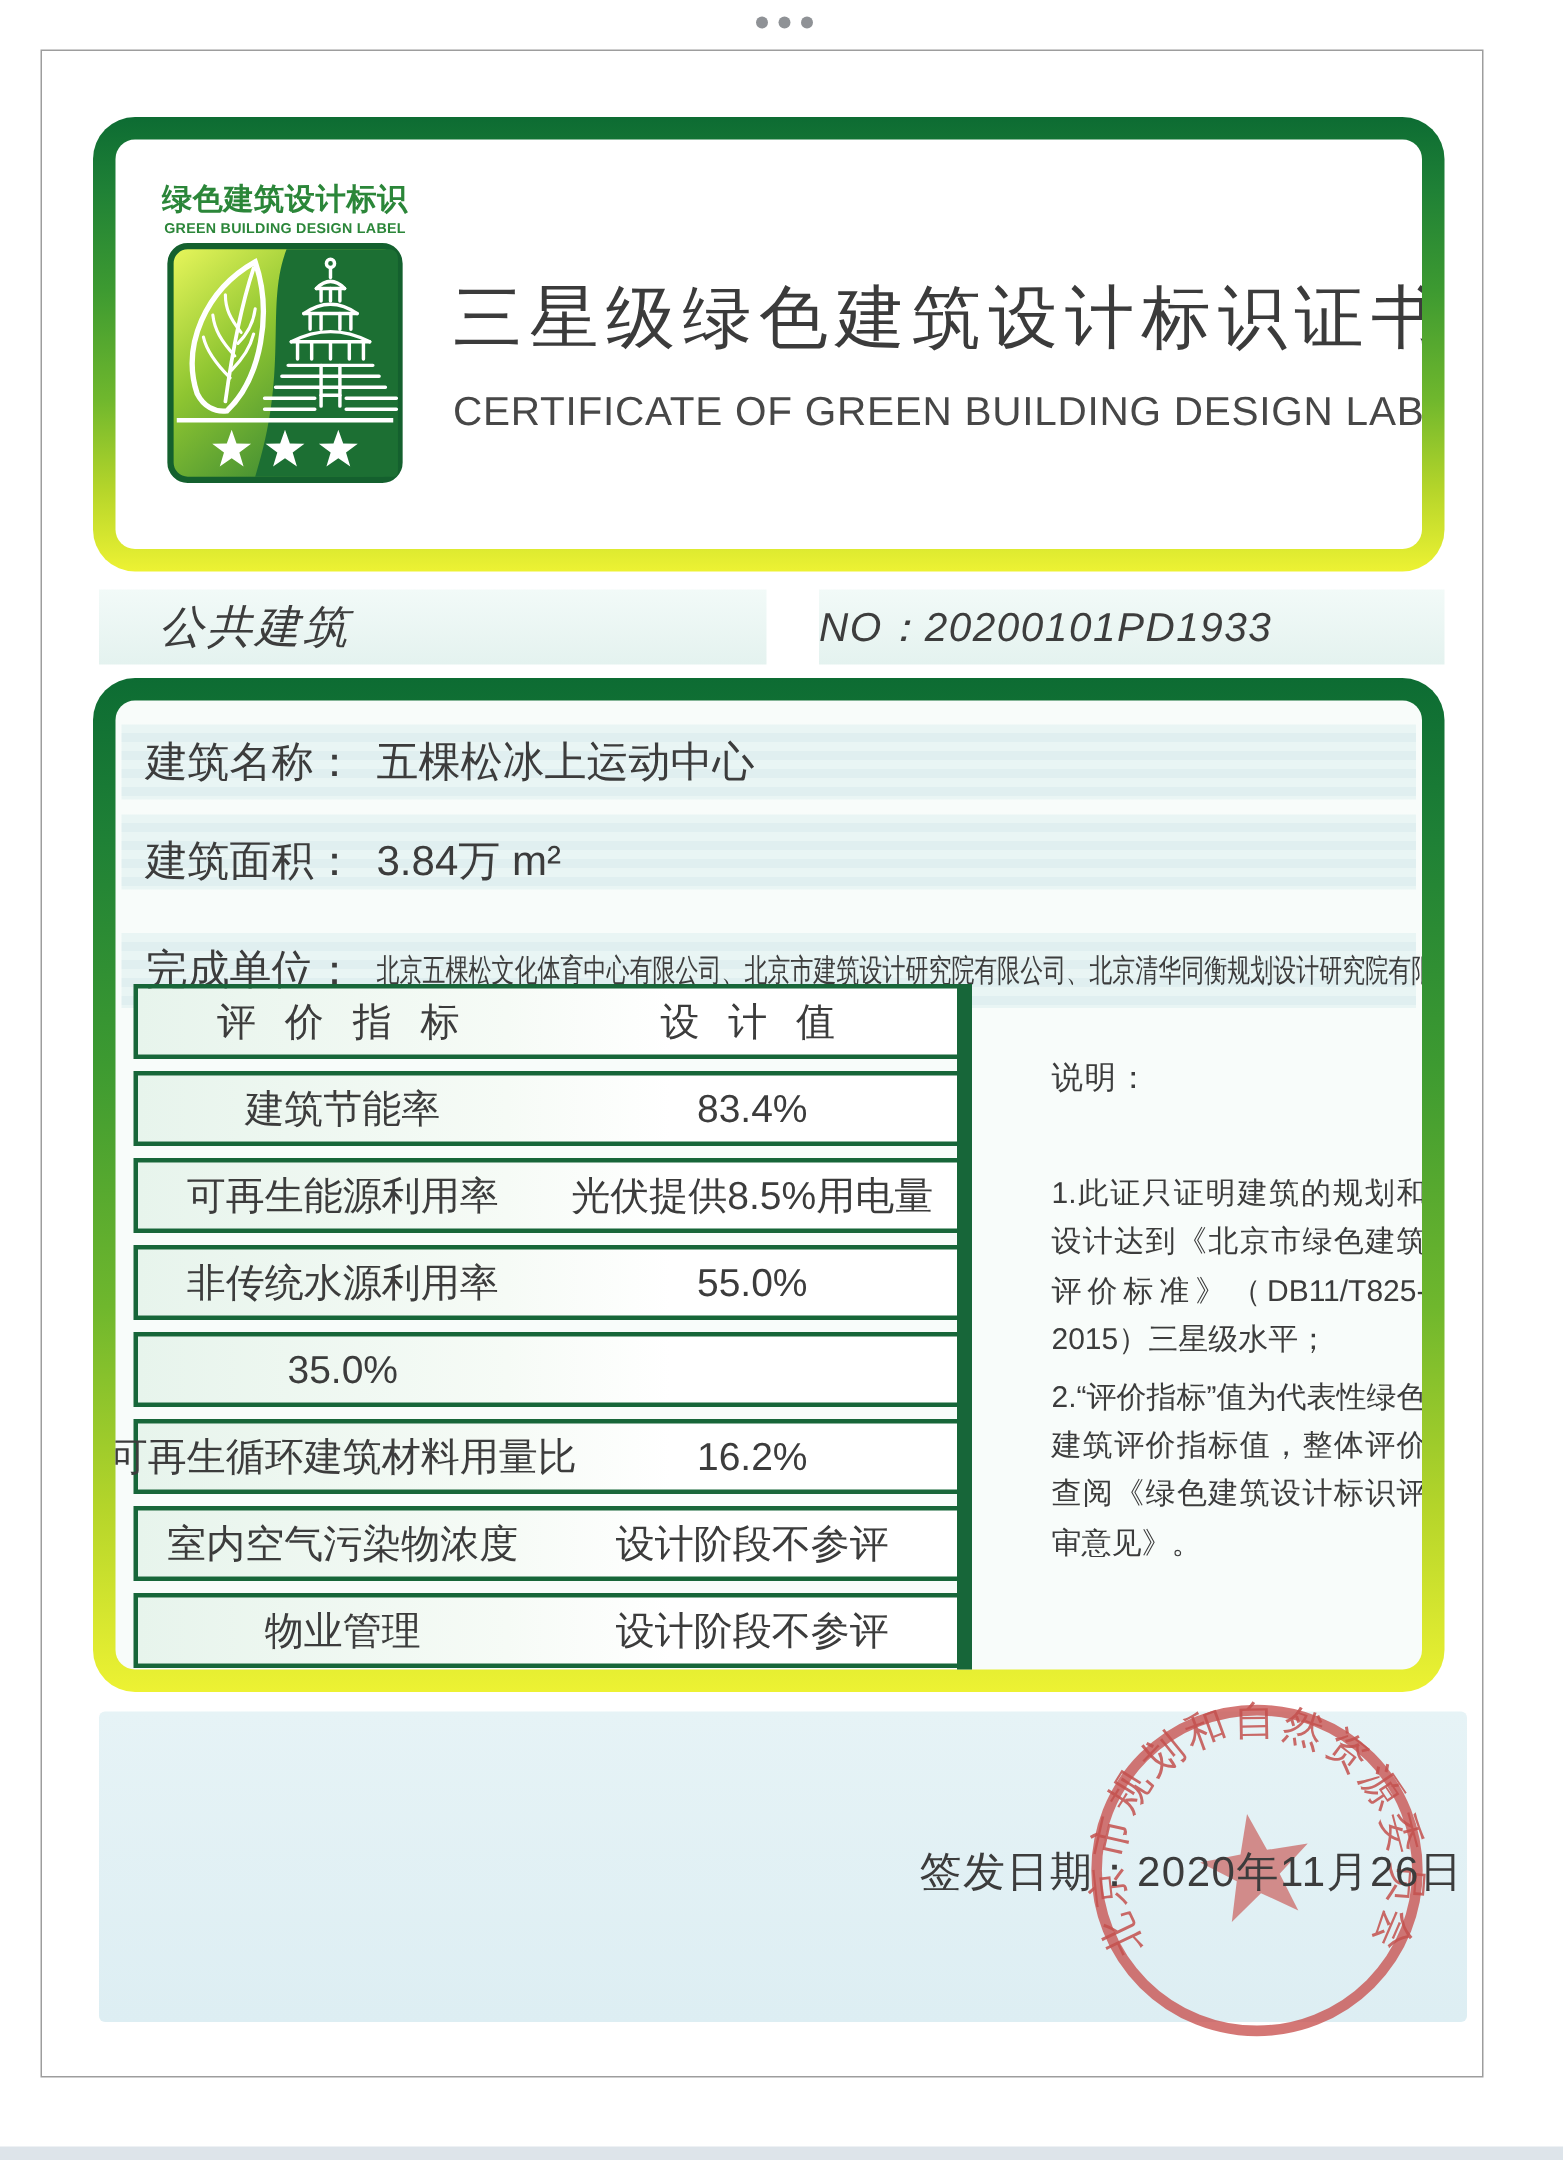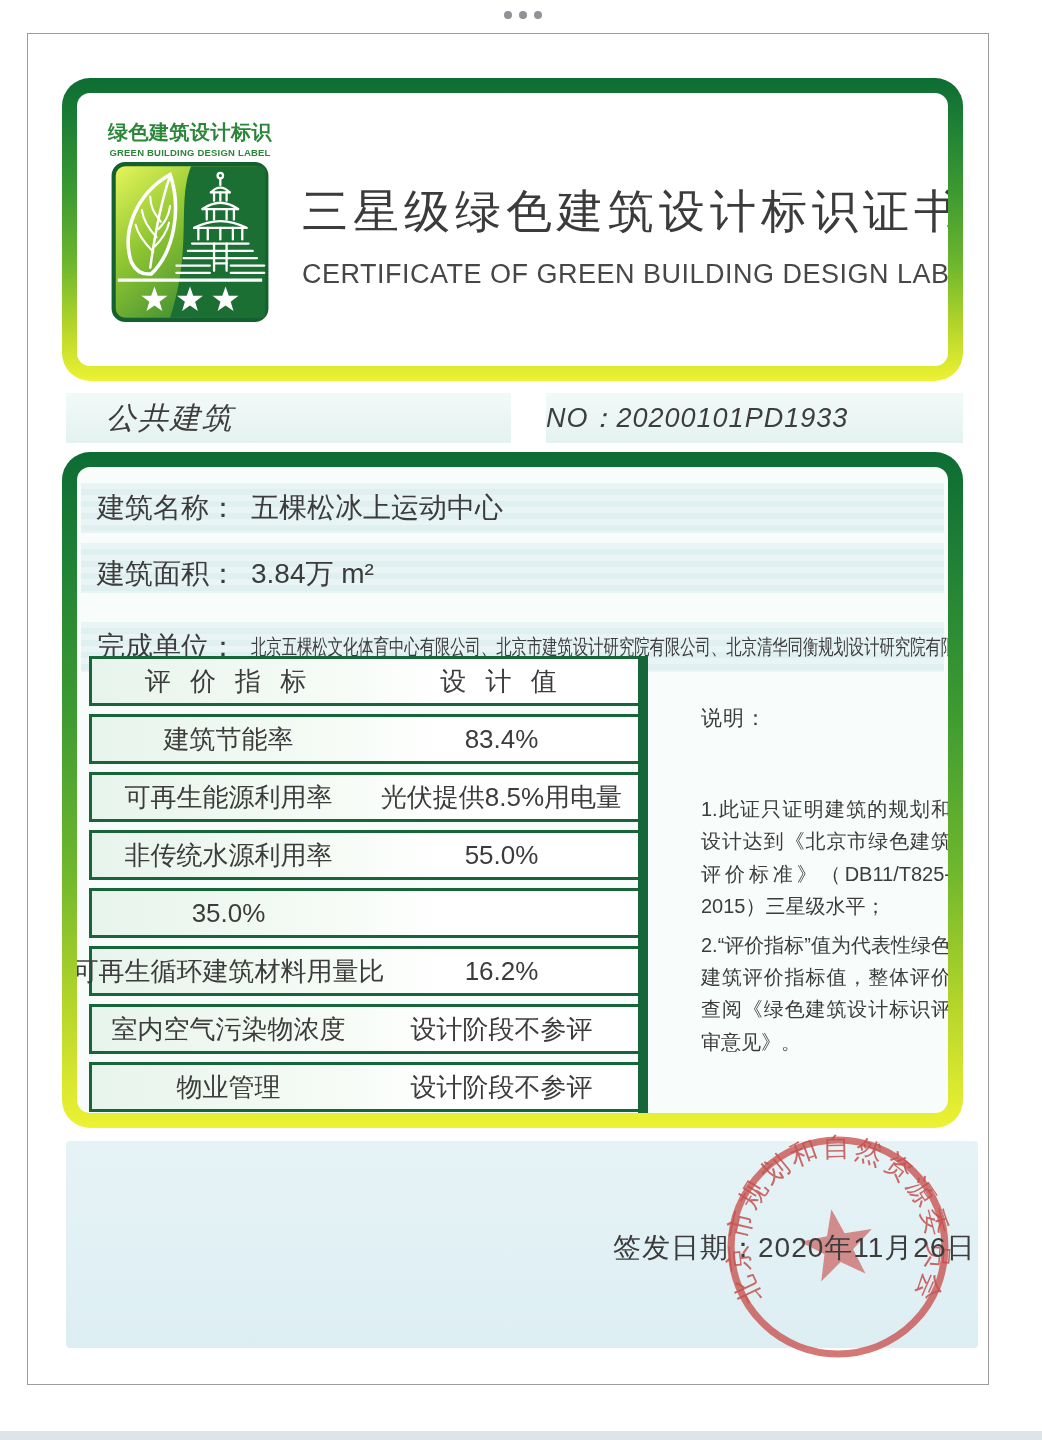--- a/index.html
+++ b/index.html
@@ -69,21 +69,21 @@
   }
   .t-cell { width:50%; display:flex; align-items:center; justify-content:center; font-size:26px; color:#3c3c3c; white-space:nowrap; }
   .t-head { letter-spacing:6px; }
 
   .v-divider { position:absolute; left:561px; top:189px; width:10px; height:458px; background:#176639; }
 
   
   .notes { position:absolute; left:624px; top:237px; width:250px; }
   .notes-title { font-size:21px; color:#3c3c3c; letter-spacing:1px; }
   .notes-item { font-size:20px; color:#3c3c3c; line-height:1.62; margin-top:6px; text-align:justify; }
-  .notes-item.first { margin-top:61px; }
+  .notes-item.first { margin-top:48px; }
 
   
   .bottom-strip {
     position:absolute; left:38px; top:1107px; width:912px; height:207px;
     background:linear-gradient(180deg,#e6f3f6,#ddeef3); border-radius:4px;
   }
   .issue-date { position:absolute; left:547px; top:88px; font-size:28px; color:#3c3c3c; white-space:nowrap; letter-spacing:1px; z-index:2; }
   .seal-svg { position:absolute; left:656px; top:-10px; z-index:1; }
 </style>
 </head>

